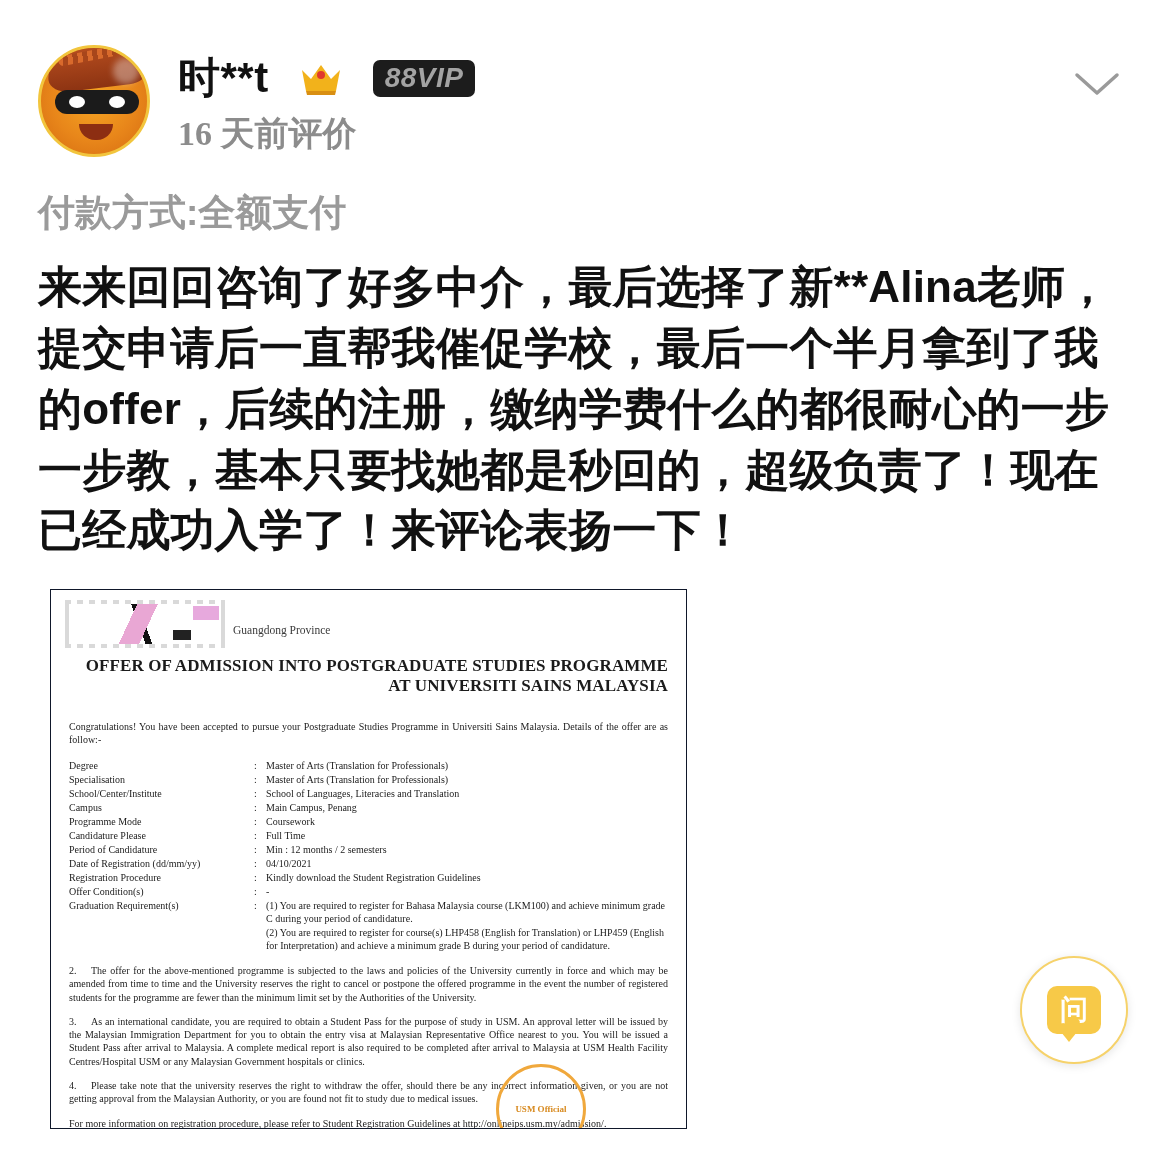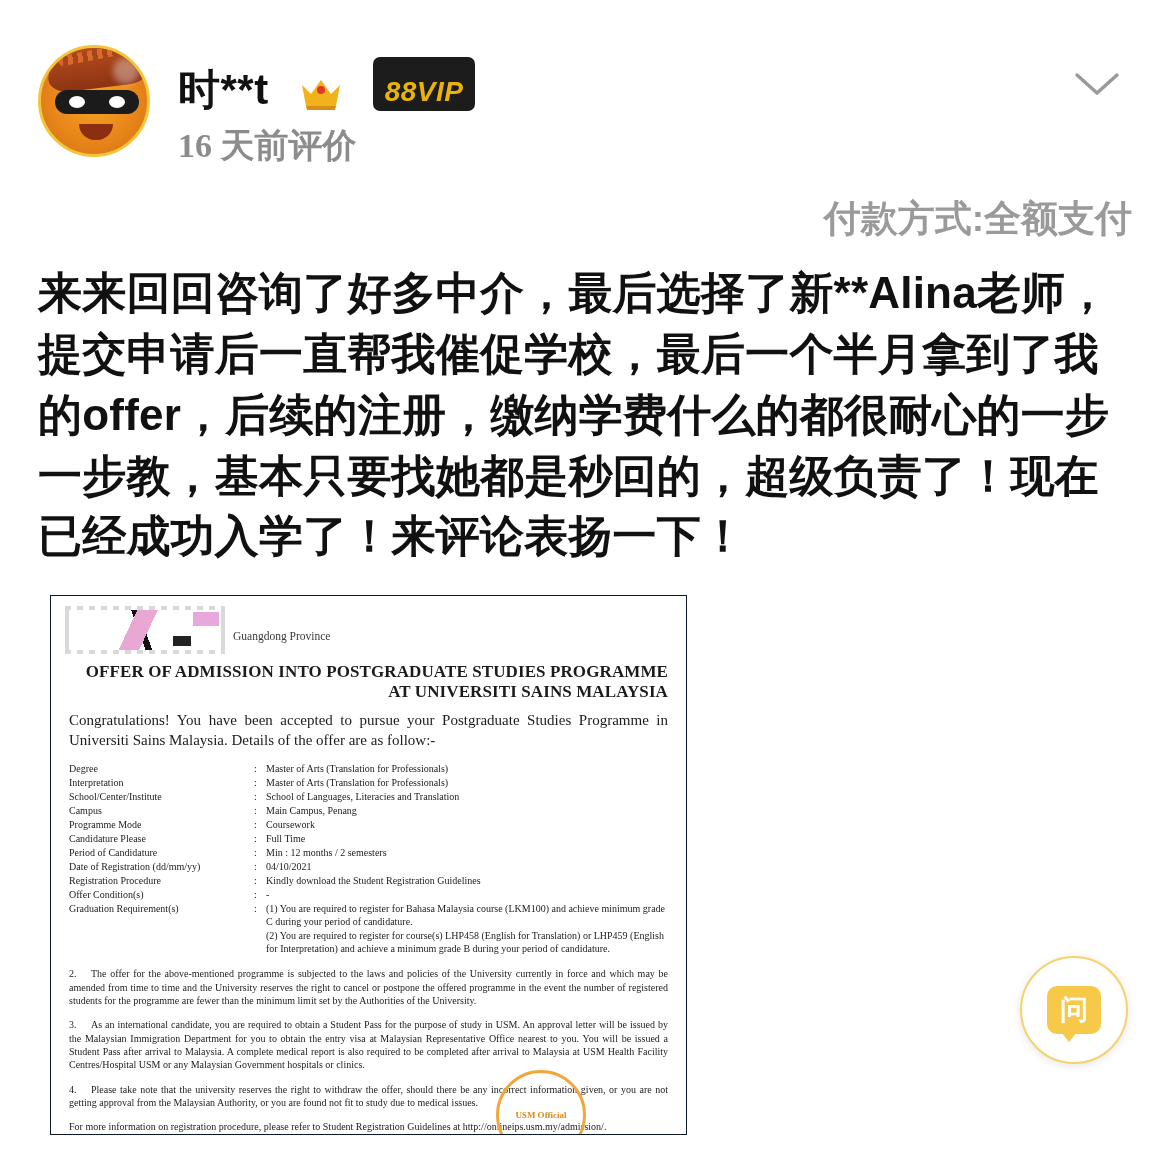--- a/index.html
+++ b/index.html
@@ -89,21 +89,21 @@
     border-radius: 50%;
     filter: blur(3px);
   }
 
   .head-text {
     margin-left: 28px;
     padding-top: 12px;
   }
   .name-row {
     display: flex;
-    align-items: flex-end;
+    align-items: center;
     gap: 30px;
   }
   .username {
     font-size: 42px;
     font-weight: 700;
     color: #111111;
     letter-spacing: .5px;
     line-height: 1;
   }
   .crown-icon {
@@ -111,26 +111,26 @@
     height: 36px;
     position: relative;
     display: inline-block;
   }
   .crown-icon svg { display: block; }
   .vip-badge {
     display: inline-flex;
     align-items: center;
     justify-content: center;
     background: #1c1c1c;
-    color: #eab308;
+    color: #a3a3a3;
     font-size: 28px;
     font-weight: 700;
     font-style: italic;
     border-radius: 7px;
-    padding: 21px 12px 5px 12px;
+    padding: 4px 12px 5px 12px;
     letter-spacing: .5px;
     line-height: 1;
   }
   .time-text {
     margin-top: 18px;
     font-size: 34px;
     font-weight: 700;
     color: #8c8c8c;
     line-height: 1;
     font-family: Liberation Serif, serif;
@@ -143,21 +143,20 @@
     height: 28px;
   }
 
   
   .pay-method {
     margin: 34px 38px 0 38px;
     font-size: 37px;
     font-weight: 700;
     color: #9a9a9a;
     line-height: 1.2;
-    text-align: right;
   }
   .review-body {
     margin: 22px 38px 16px 38px;
     font-size: 44px;
     font-weight: 700;
     color: #111111;
     line-height: 1.38;
     letter-spacing: .2px;
   }
 
@@ -209,22 +208,22 @@
     color: #3a3a3a;
   }
   .doc-title {
     margin-top: 52px;
     font-size: 17px;
     font-weight: 700;
     letter-spacing: .1px;
     text-align: right;
   }
   .doc-intro {
-    margin-top: 8px;
-    font-size: 15px;
+    margin-top: 24px;
+    font-size: 10px;
     line-height: 1.35;
     text-align: justify;
   }
   .doc-table {
     margin-top: 12px;
     width: 100%;
     border-collapse: collapse;
     font-size: 10px;
     line-height: 1.3;
   }
@@ -347,21 +346,21 @@
     <div class="doc-intro">Congratulations! You have been accepted to pursue your Postgraduate Studies Programme in Universiti Sains Malaysia. Details of the offer are as follow:-</div>
 
     <table class="doc-table">
       <tbody>
         <tr>
             <td class="k">Degree</td>
             <td class="c">:</td>
             <td class="v">Master of Arts (Translation for Professionals)</td>
           </tr>
         <tr>
-            <td class="k">Interpretation</td>
+            <td class="k">Specialisation</td>
             <td class="c">:</td>
             <td class="v">Master of Arts (Translation for Professionals)</td>
           </tr>
         <tr>
             <td class="k">School/Center/Institute</td>
             <td class="c">:</td>
             <td class="v">School of Languages, Literacies and Translation</td>
           </tr>
         <tr>
             <td class="k">Campus</td>

